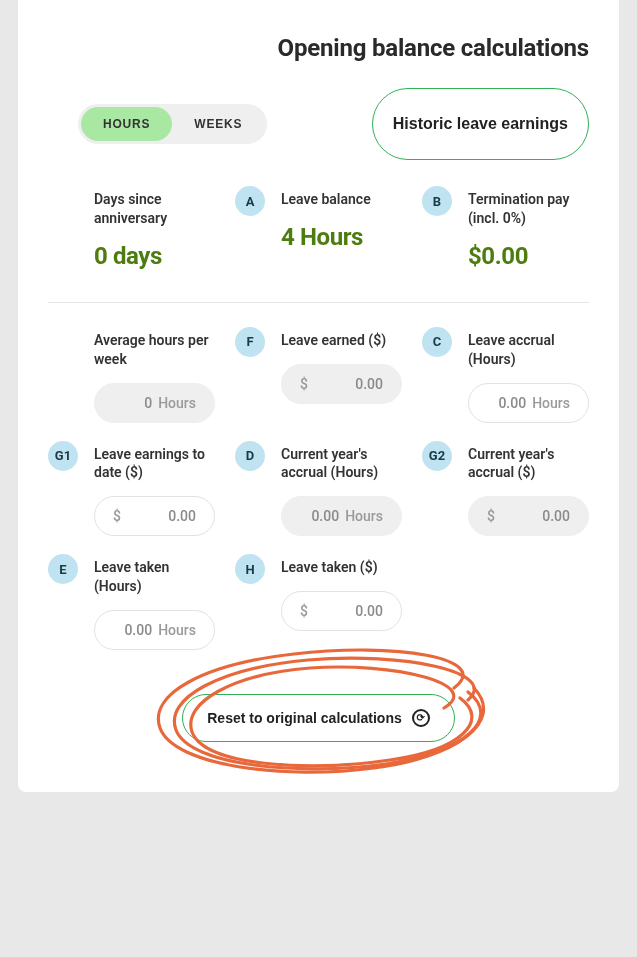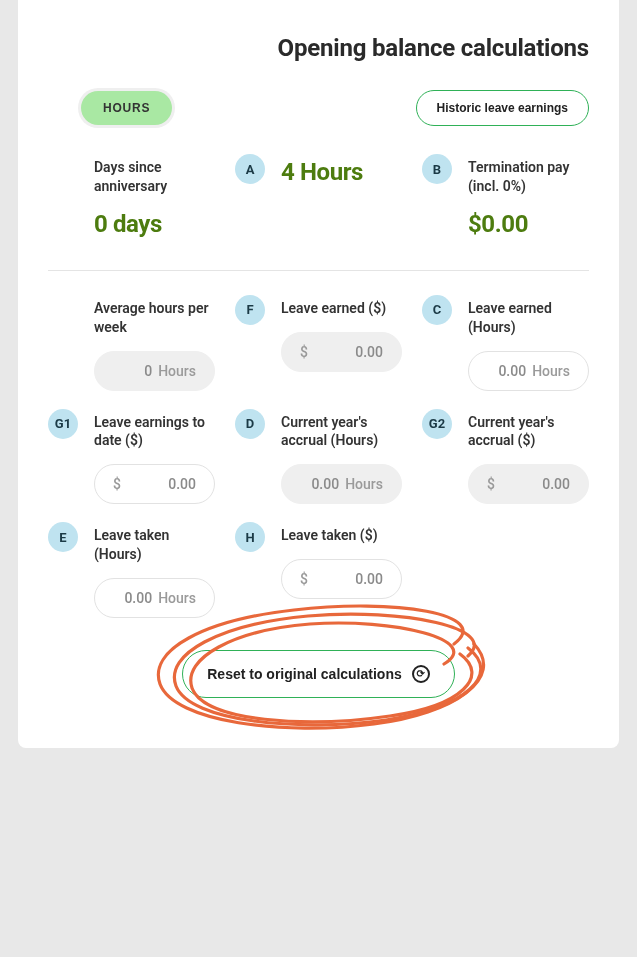--- a/index.html
+++ b/index.html
@@ -50,23 +50,23 @@
     color: #333;
     cursor: pointer;
   }
   .seg-btn.active {
     background: #a9e8a3;
   }
   .historic-btn {
     border: 1.5px solid #2fb157;
     background: #fff;
     color: #222;
-    font-size: 12px;
+    font-size: 16px;
     font-weight: 600;
-    padding: 10px 20px;
+    padding: 26px 20px;
     border-radius: 999px;
     cursor: pointer;
     margin-left: auto;
   }
   .grid {
     display: grid;
     grid-template-columns: 1fr 1fr 1fr;
     column-gap: 20px;
     row-gap: 22px;
     padding: 0 0 0 0;
@@ -141,21 +141,21 @@
   }
   .pill-suffix {
     flex: 0 0 auto;
     margin-left: 6px;
     color: #9a9a9a;
     font-weight: 500;
   }
   .reset-wrap {
     display: flex;
     justify-content: center;
-    margin-top: 32px;
+    margin-top: 44px;
     position: relative;
   }
   .reset-btn {
     border: 1.5px solid #2fb157;
     background: #fff;
     color: #222;
     font-size: 14px;
     font-weight: 600;
     padding: 14px 24px;
     border-radius: 999px;
@@ -185,33 +185,35 @@
 </style>
 </head>
 <body>
 
 <div class="card">
   <h2 class="title">Opening balance calculations</h2>
 
   <div class="top-row">
     <div class="seg">
       <button class="seg-btn active">HOURS</button>
+      <button class="seg-btn">WEEKS</button>
     </div>
     <button class="historic-btn">Historic leave earnings</button>
   </div>
 
   <div class="grid">
 
     <div class="cell">
       <div class="cell-label">Days since anniversary</div>
       <div class="cell-big">0 days</div>
     </div>
 
     <div class="cell">
       <span class="badge">A</span>
+      <div class="cell-label">Leave balance</div>
       <div class="cell-big">4 Hours</div>
     </div>
     <div class="cell">
       <span class="badge">B</span>
       <div class="cell-label">Termination pay (incl. 0%)</div>
       <div class="cell-big">$0.00</div>
     </div>
 
     <div class="divider"></div>
 
@@ -226,21 +228,21 @@
       <span class="badge">F</span>
       <div class="cell-label">Leave earned ($)</div>
       <div class="pill-input pill-readonly">
         <span class="pill-prefix">$</span>
         <span class="pill-value">0.00</span>
       </div>
     </div>
 
     <div class="cell">
       <span class="badge">C</span>
-      <div class="cell-label">Leave earned (Hours)</div>
+      <div class="cell-label">Leave accrual (Hours)</div>
       <div class="pill-input pill-editable">
         <span class="pill-value">0.00</span>
         <span class="pill-suffix">Hours</span>
       </div>
     </div>
     <div class="cell">
       <span class="badge">G1</span>
       <div class="cell-label">Leave earnings to date ($)</div>
       <div class="pill-input pill-editable">
         <span class="pill-prefix">$</span>

